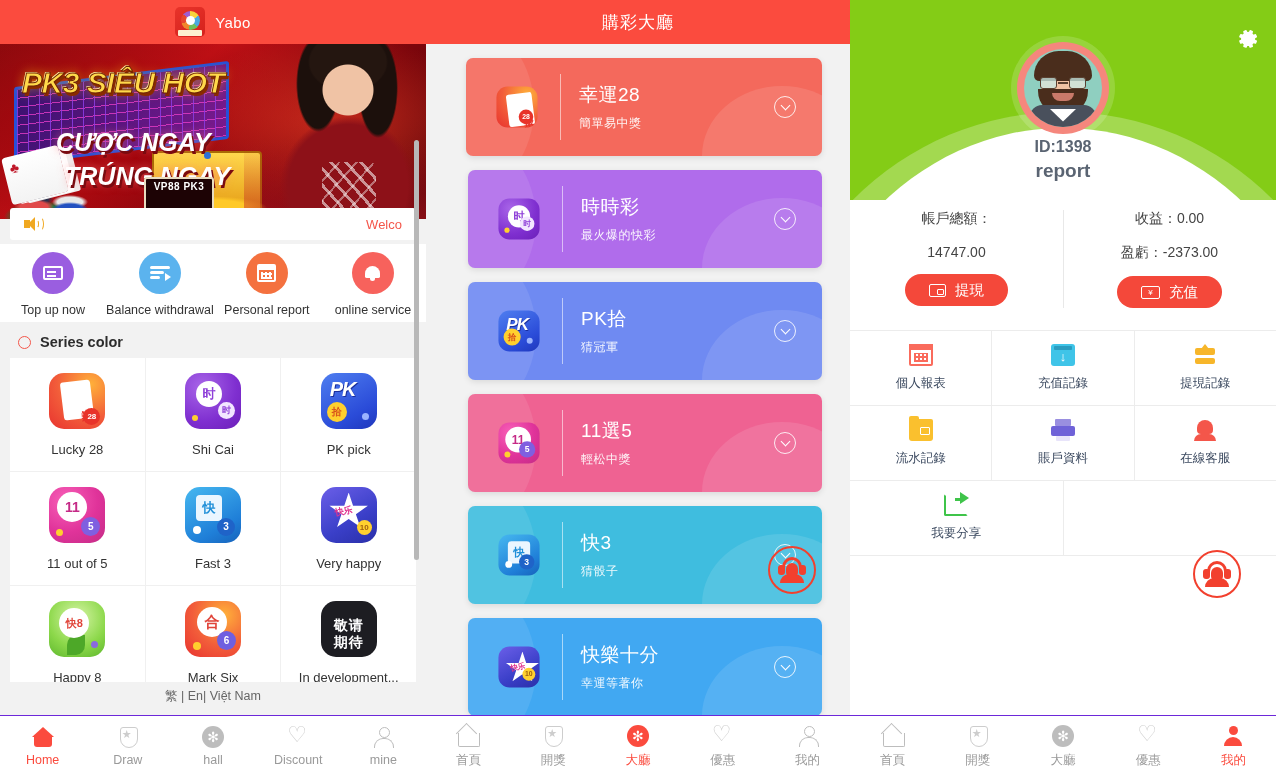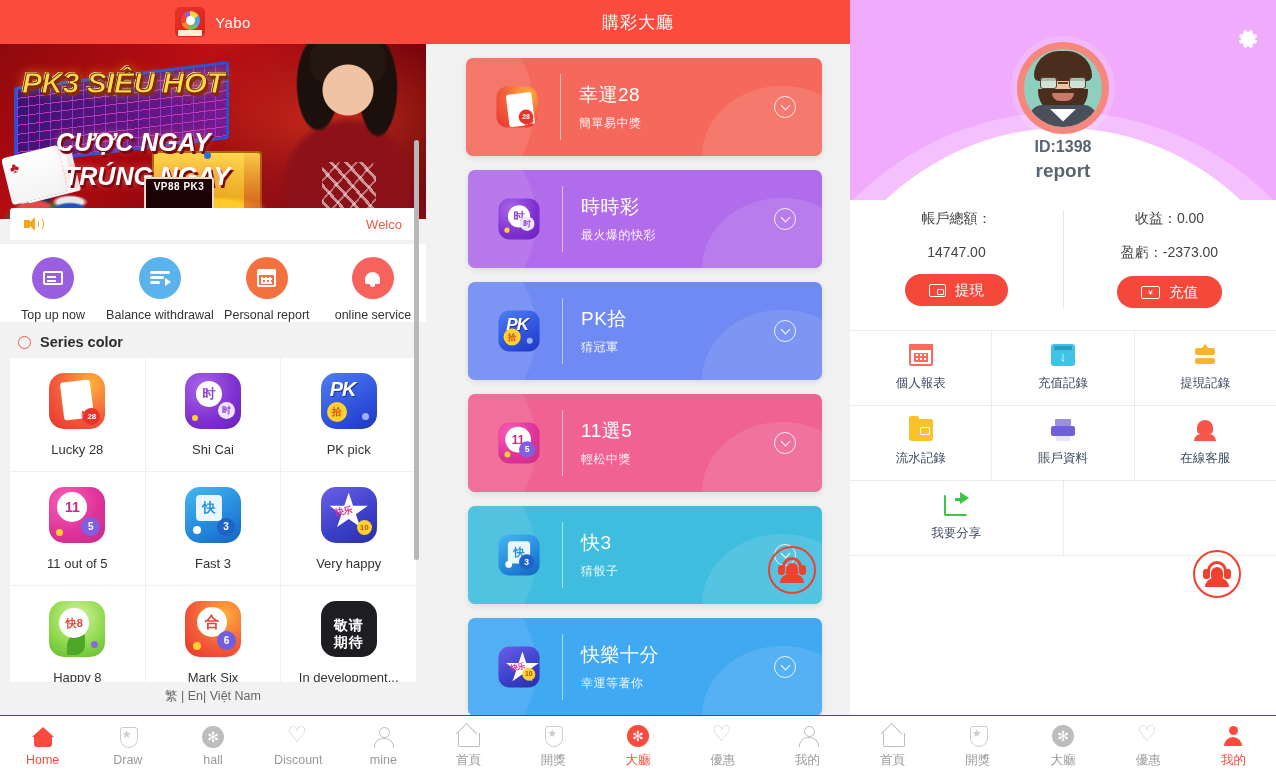--- a/index.html
+++ b/index.html
@@ -149,21 +149,21 @@
   .speaker-ic .w1,.speaker-ic .w2{
     position:absolute; border:1.5px solid #f0a821; border-left-color:transparent;
     border-top-color:transparent; border-bottom-color:transparent; border-radius:50%;
   }
   .speaker-ic .w1{ left:11px; top:3px; width:4px; height:8px;}
   .speaker-ic .w2{ left:13px; top:0px; width:7px; height:14px;}
   .notice-text { margin-left:auto; color:#f4564a; font-size:13px;}
 
   .quick-row {
     position:absolute; left:0; top:244px; width:426px; height:78px;
-    background:#fff; display:flex; align-items:flex-end; padding-top:2px; z-index:3;
+    background:#fff; display:flex; align-items:center; padding-top:2px; z-index:3;
   }
   .quick-item { flex:1; display:flex; flex-direction:column; align-items:center; }
   .q-circle {
     width:42px; height:42px; border-radius:50%; display:flex;
     align-items:center; justify-content:center;
   }
   .q-circle.c1{ background:#9a5ee0;}
   .q-circle.c2{ background:#5bb3ee;}
   .q-circle.c3{ background:#f4713f;}
   .q-circle.c4{ background:#f7625c;}
@@ -351,21 +351,21 @@
   .cs-ic { width:28px; height:26px; position:relative;}
   .cs-ic .band{position:absolute;left:4px;top:0;width:20px;height:13px;
     border:3px solid #f2402e;border-bottom:none;border-radius:10px 10px 0 0;}
   .cs-ic .lcup{position:absolute;left:0px;top:8px;width:7px;height:10px;background:#f2402e;border-radius:3px;}
   .cs-ic .rcup{position:absolute;right:0px;top:8px;width:7px;height:10px;background:#f2402e;border-radius:3px;}
   .cs-ic .head{position:absolute;left:8px;top:6px;width:12px;height:13px;background:#f2402e;border-radius:6px 6px 4px 4px;}
   .cs-ic .body{position:absolute;left:2px;bottom:0;width:24px;height:9px;background:#f2402e;border-radius:12px 12px 0 0;}
   .cs-ic .mic{position:absolute;left:9px;bottom:7px;width:10px;height:3px;background:#f2402e;border-radius:2px;}
 
   
-  .rp-hero { position:relative; height:200px; background:#f0abfc; overflow:hidden;padding-left:25px;}
+  .rp-hero { position:relative; height:200px; background:#84cc16; overflow:hidden;padding-left:25px;}
   .rp-gear { position:absolute; right:16px; top:27px; width:24px; height:24px; z-index:6;}
   .rp-gear svg{ display:block;}
   .rp-arc-outer{
     position:absolute; left:-84px; right:-84px; top:112px; height:300px;
     border-radius:50% 50% 0 0 / 100% 100% 0 0; background:rgba(255,255,255,.25);
   }
   .rp-arc-inner{
     position:absolute; left:-60px; right:-60px; top:128px; height:300px;
     border-radius:50% 50% 0 0 / 100% 100% 0 0; background:#fff;
   }

